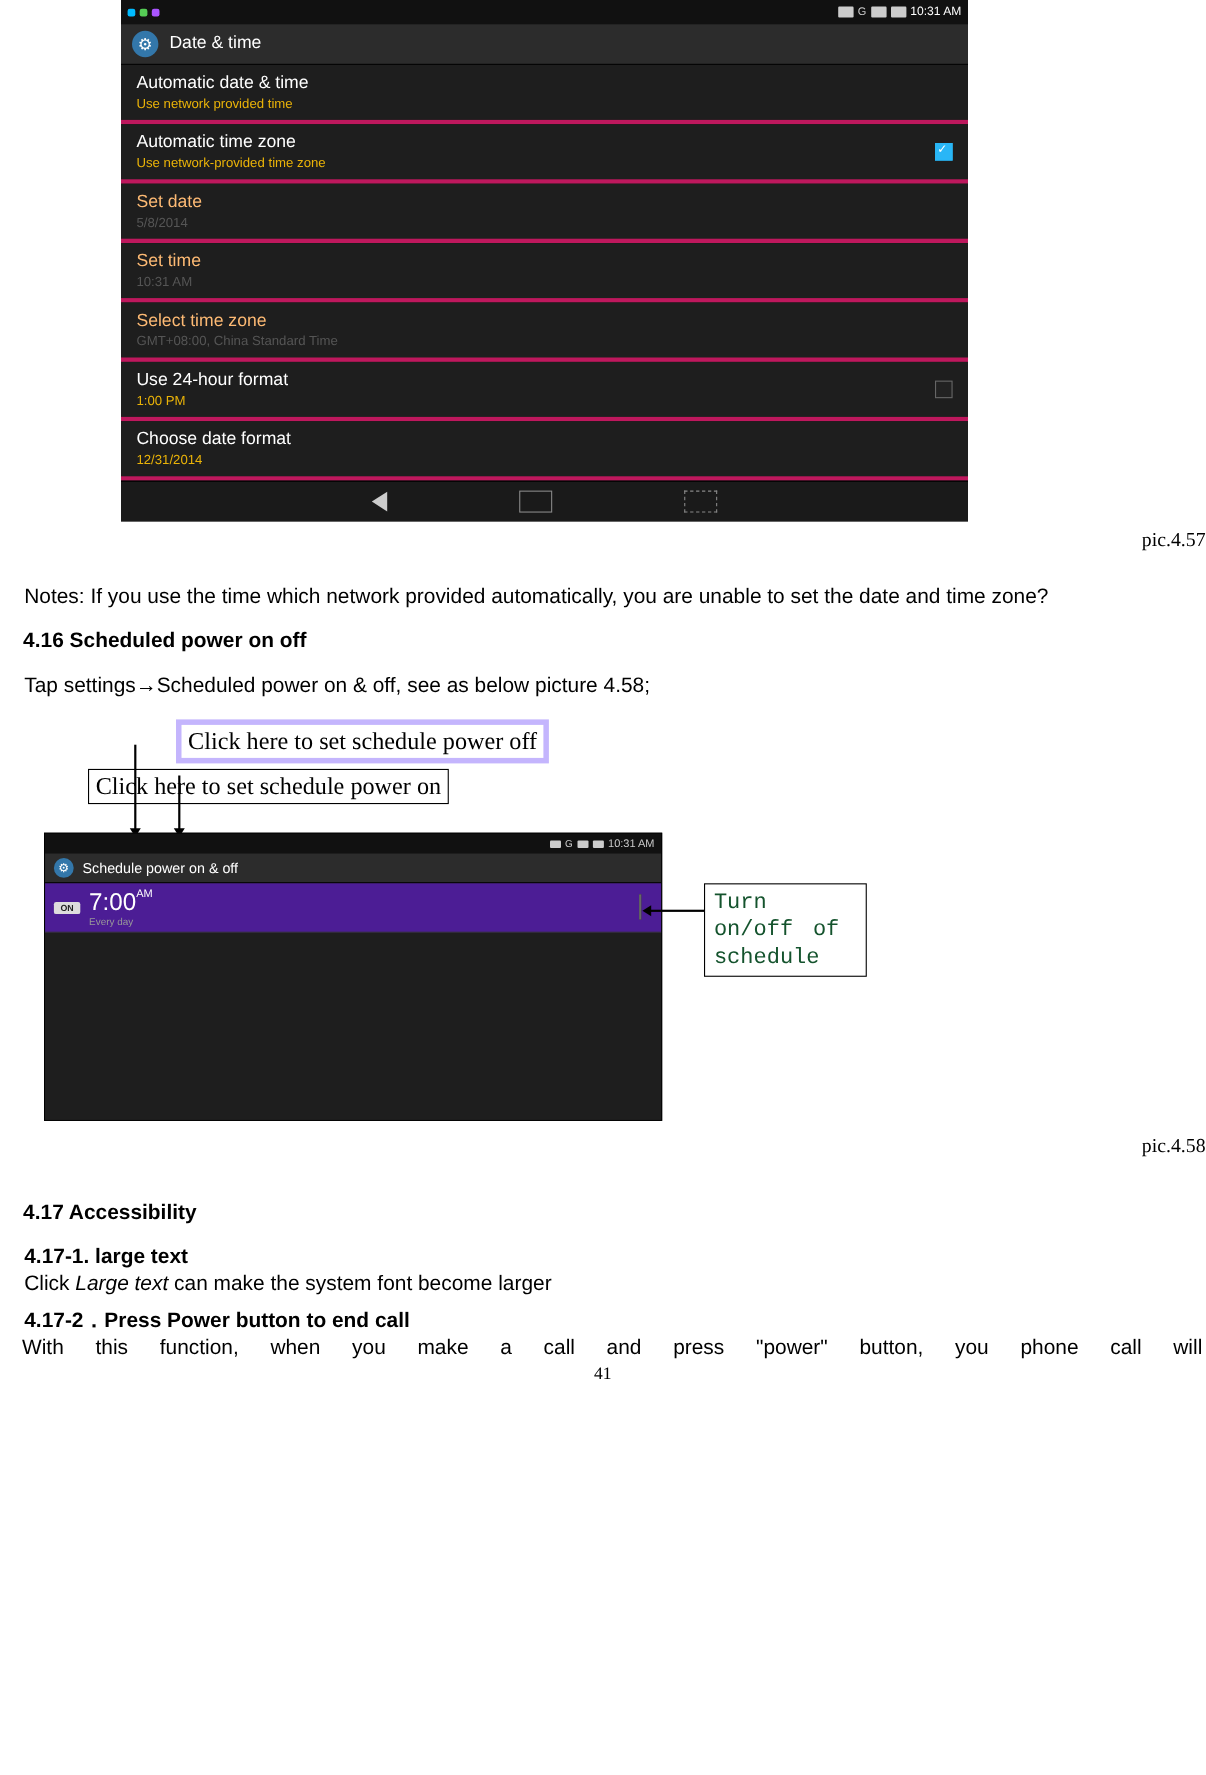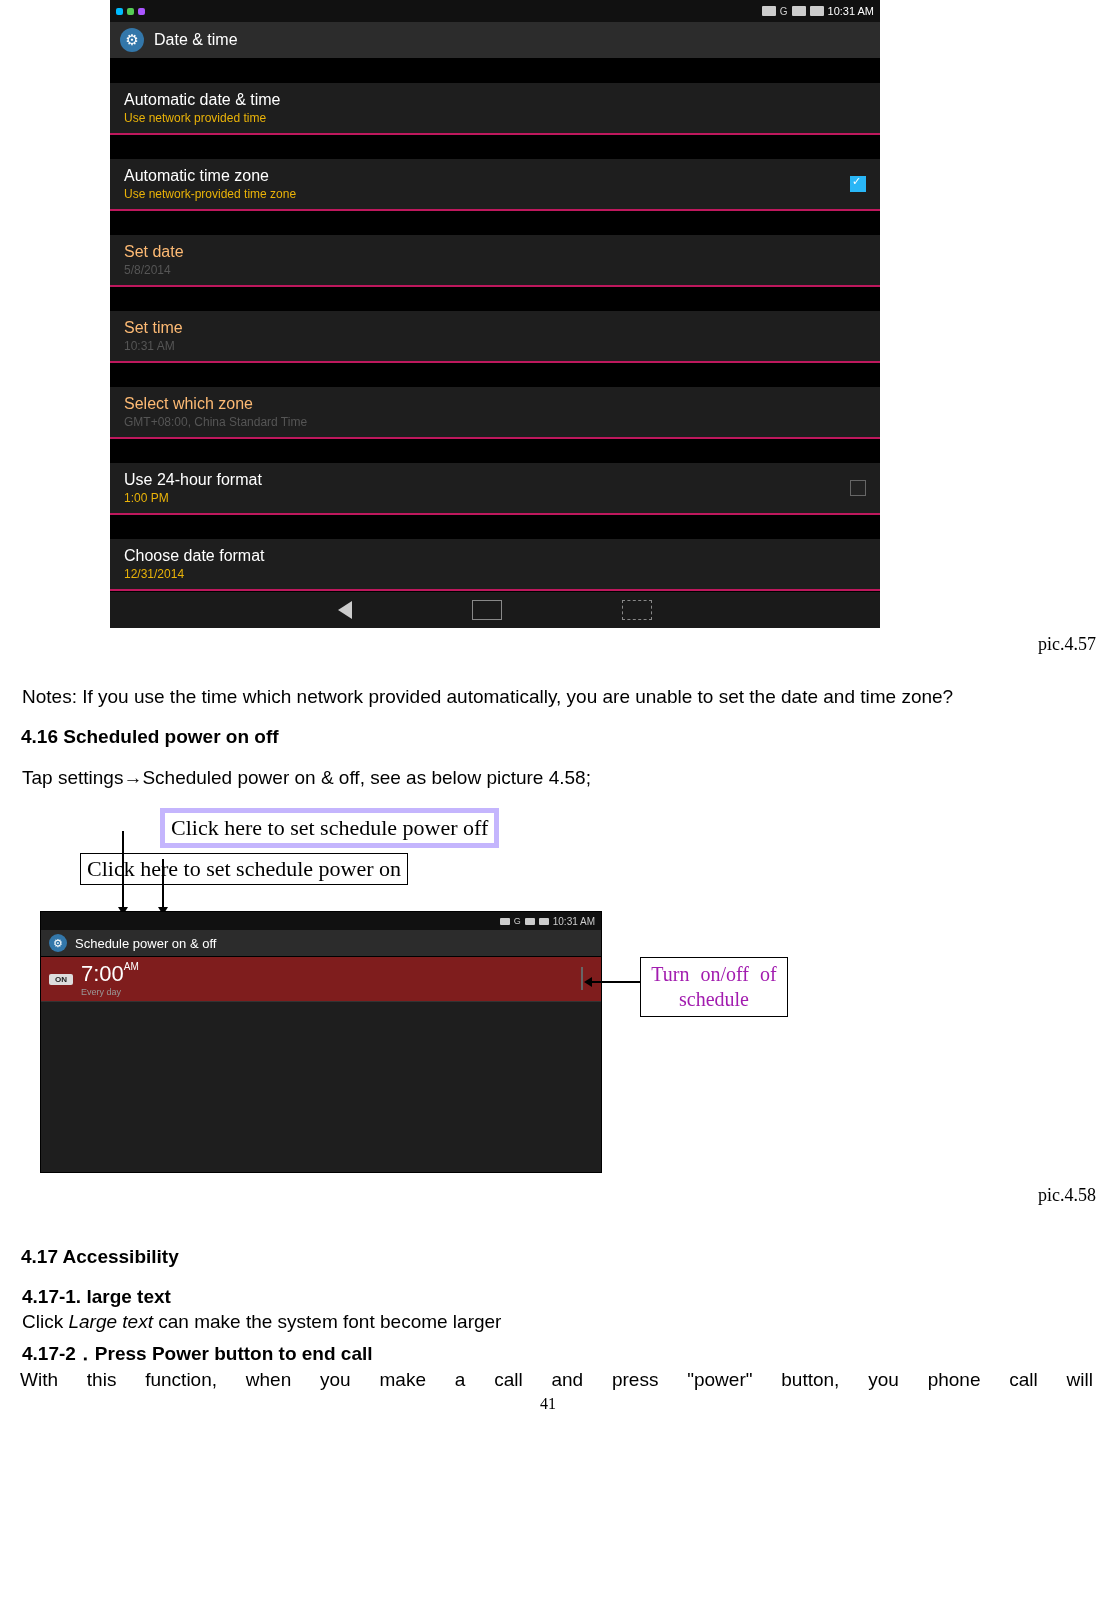--- a/index.html
+++ b/index.html
@@ -47,24 +47,23 @@
   }
   .gear {
     width:24px; height:24px; border-radius:50%;
     background:#37a; display:flex; align-items:center; justify-content:center;
     color:#fff; font-size:15px;
   }
   .titlebar-text { font-size:16px; }
 
   .row {
     padding:8px 14px;
-    border-bottom:2px solid #be185d;
+    border-bottom:4px solid #be185d;
     display:flex; justify-content:space-between; align-items:center;
     background:#1e1e1e;
-    margin-top:24px;
   }
   .row.disabled .lbl { color:#fdba74; }
   .row .txt { display:flex; flex-direction:column; }
   .row .lbl { font-size:16px; color:#fff; }
   .row .sub { font-size:12px; color:#eab308; margin-top:2px; }
   .row.disabled .sub { color:#555; }
   .cbx {
     width:14px; height:14px; border:1px solid #666; background:#222;
   }
   .cbx.on { background:#29b6f6; border-color:#29b6f6; position:relative; }
@@ -132,41 +131,40 @@
     height:18px; background:#111; display:flex; justify-content:flex-end;
     align-items:center; gap:4px; padding:0 6px; font-size:10px; color:#ccc;
   }
   .tb2 {
     display:flex; align-items:center; gap:8px; padding:4px 8px;
     background:#2c2c2c; border-bottom:1px solid #000;
   }
   .tb2 .gear2 { width:18px; height:18px; border-radius:50%; background:#37a; color:#fff; font-size:11px; display:flex; align-items:center; justify-content:center; }
   .sched-row {
     display:flex; align-items:center; padding:4px 8px; border-bottom:1px solid #333;
-    background:#7f1d1d;
+    background:#4c1d95;
   }
   .badge-sm {
     background:#ddd; color:#222; font-size:8px; font-weight:bold;
     padding:1px 3px; border-radius:2px; margin-right:8px; min-width:18px; text-align:center;
   }
   .sched-time { font-size:22px; color:#fff; }
   .sched-time .ampm { font-size:10px; vertical-align:top; }
   .sched-sub { font-size:9px; color:#999; }
   .sched-right { margin-left:auto; margin-right:10px; }
 
   .shot2 .blank { height:170px; background:#1e1e1e; }
 
   .annot-side {
     position:absolute;
     left: 600px; top: 46px;
-    font-family:Liberation Serif, serif; font-size:20px;
-    border:1px solid #000; padding:4px 8px; background:#fff; color:#a21caf;
+    font-family:Liberation Mono, monospace; font-size:20px;
+    border:1px solid #000; padding:4px 8px; background:#fff; color:#14532d;
     width:130px; line-height:1.25;
     word-spacing: 6px;
-    text-align: center;
   }
   .arrow-h {
     position:absolute; height:2px; background:#000;
     top:70px; left:550px; width:50px;
   }
   .arrow-h::before{
     content:""; position:absolute; left:-6px; top:-4px;
     border-top:5px solid transparent; border-bottom:5px solid transparent; border-right:8px solid #000;
   }
   .fig2-rel { position:relative; }
@@ -225,21 +223,21 @@
 
     <div class="row disabled">
       <div class="txt">
         <span class="lbl">Set time</span>
         <span class="sub">10:31 AM</span>
       </div>
     </div>
 
     <div class="row disabled">
       <div class="txt">
-        <span class="lbl">Select which zone</span>
+        <span class="lbl">Select time zone</span>
         <span class="sub">GMT+08:00, China Standard Time</span>
       </div>
     </div>
 
     <div class="row">
       <div class="txt">
         <span class="lbl">Use 24-hour format</span>
         <span class="sub">1:00 PM</span>
       </div>
       <span class="cbx"></span>

